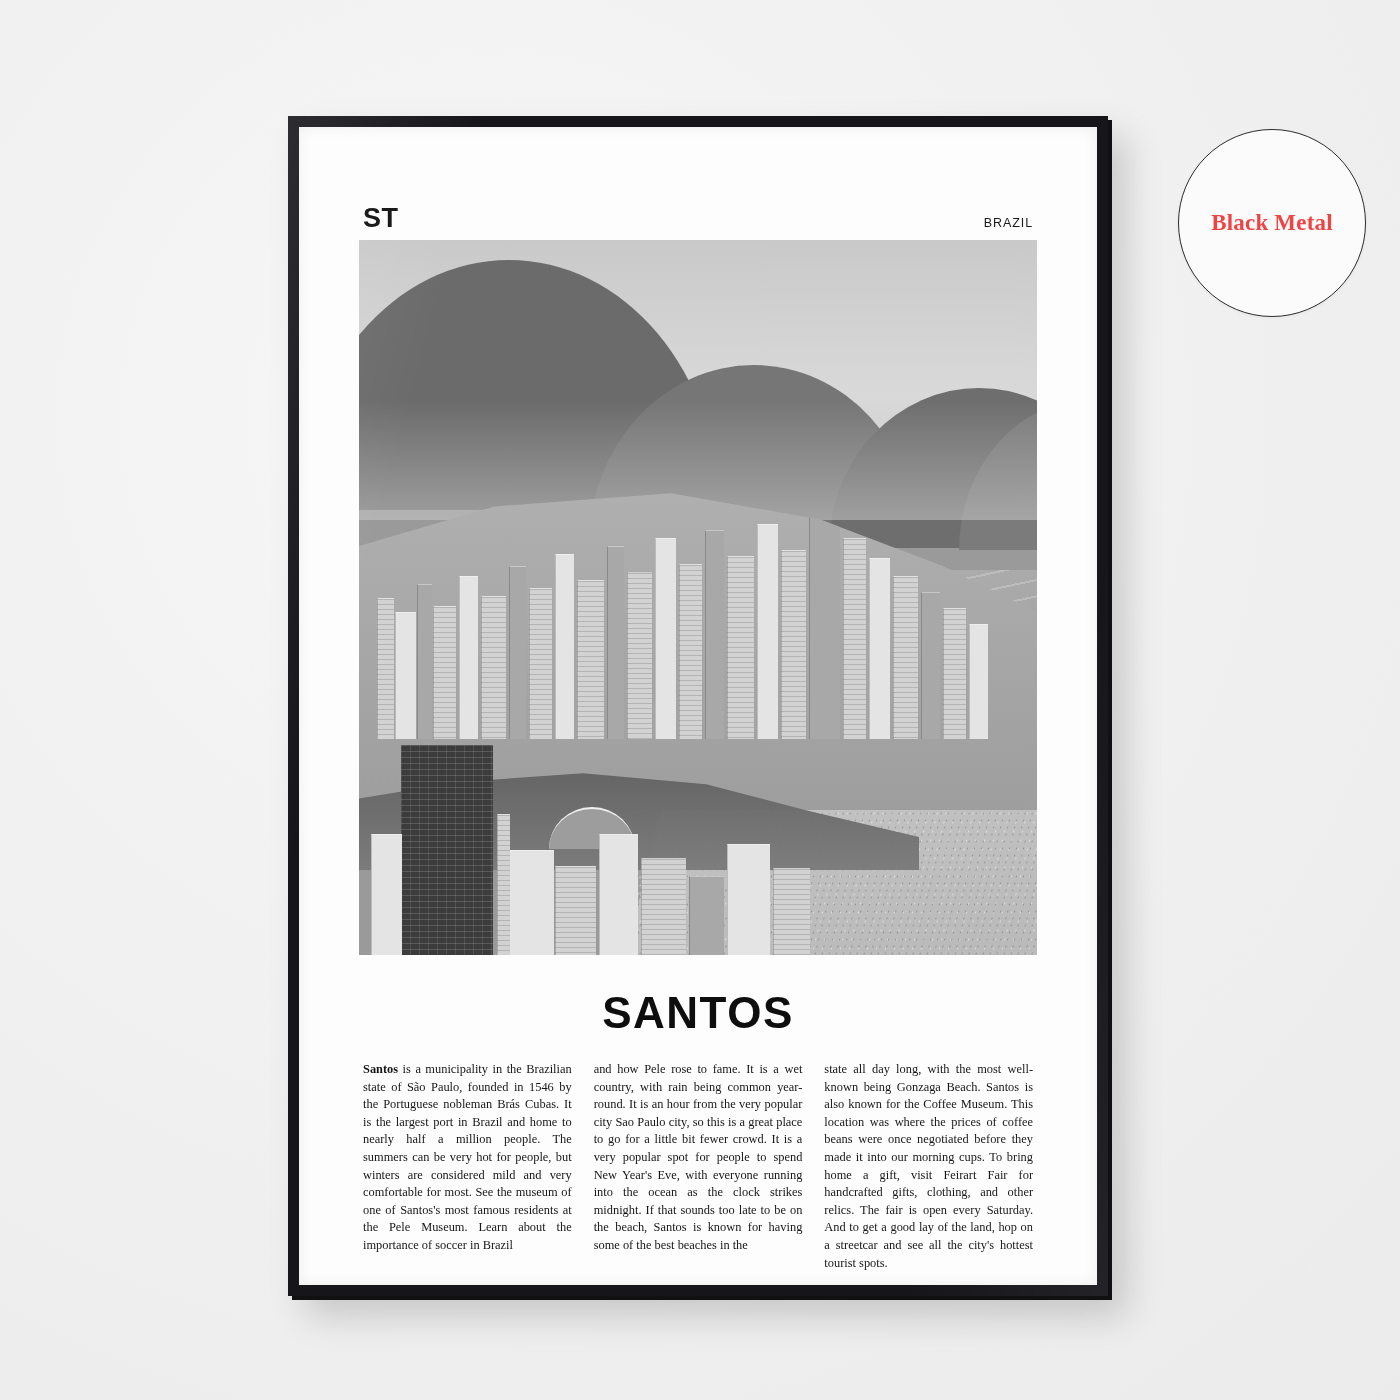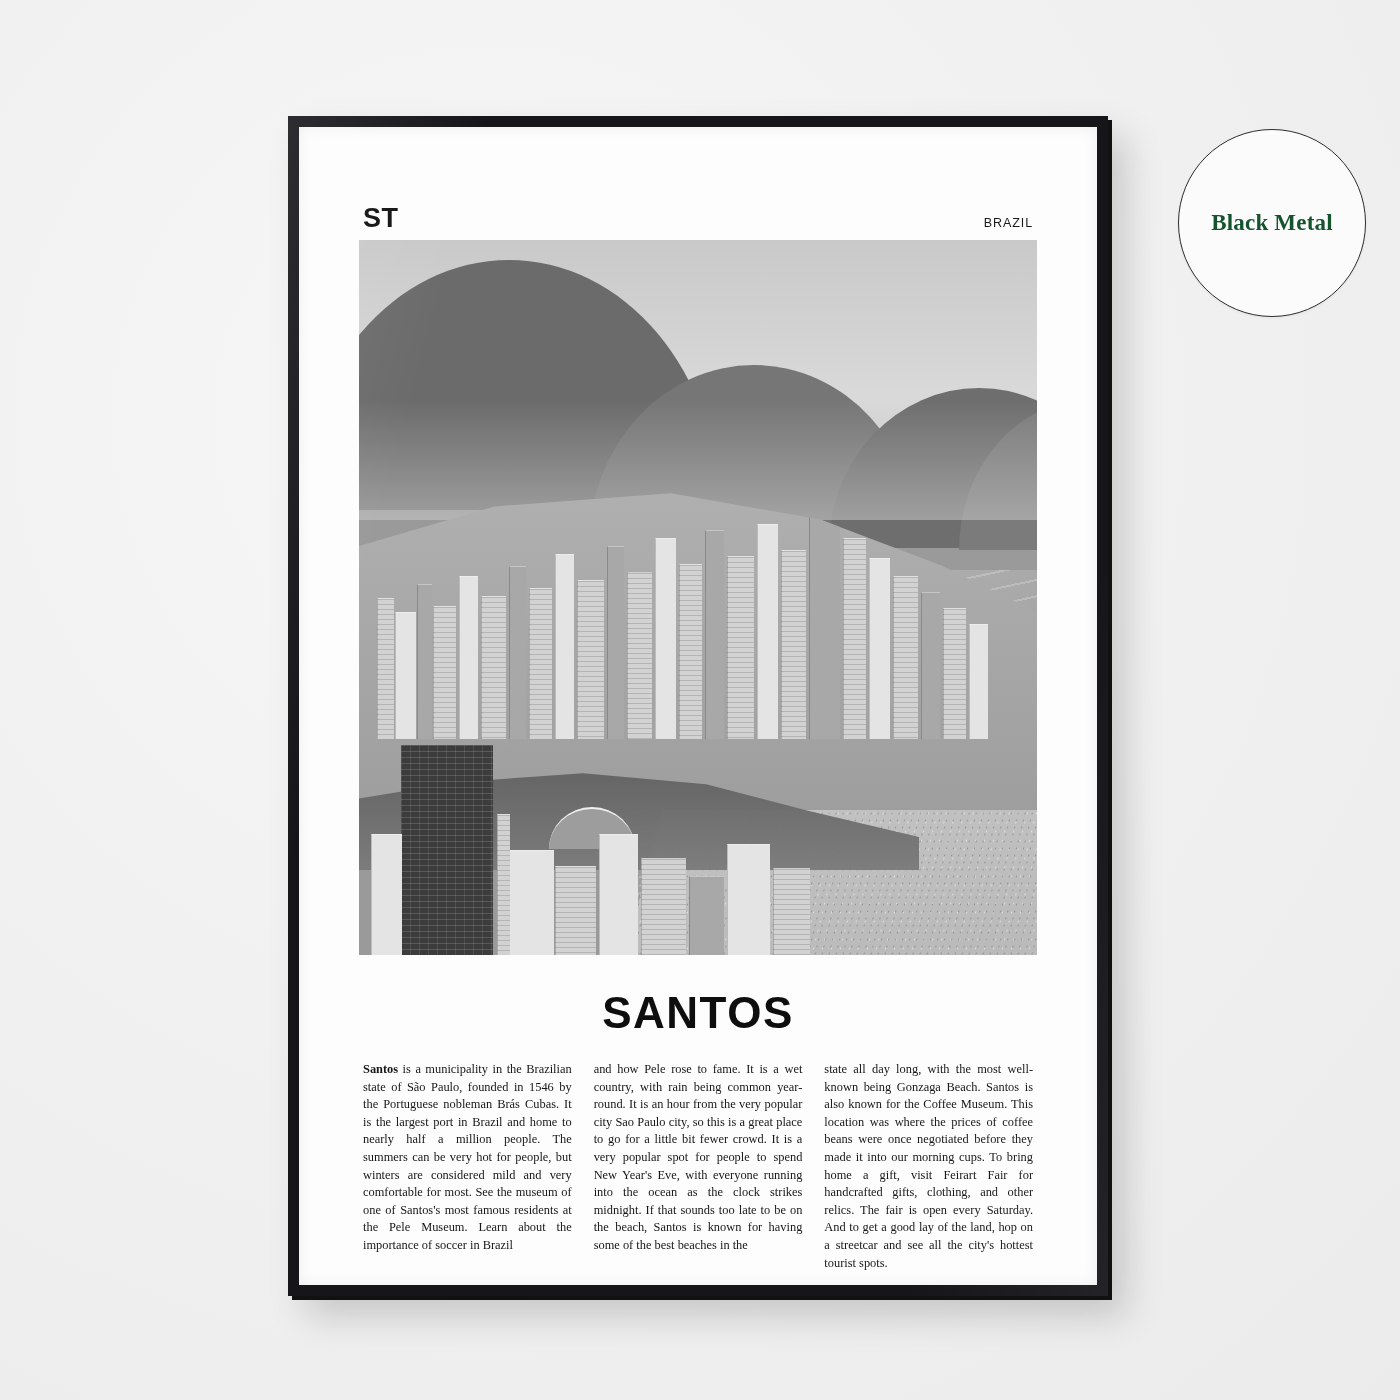--- a/index.html
+++ b/index.html
@@ -256,21 +256,21 @@
     background: #fbfbfb;
     display: flex;
     align-items: center;
     justify-content: center;
     box-shadow: 0 1px 3px rgba(0,0,0,0.05);
   }
   #badge-label {
     font-family: "Liberation Serif", serif;
     font-weight: bold;
     font-size: 23px;
-    color: #14532d;
+    color: #ef4444;
     letter-spacing: 0.2px;
   }
 </style>
 </head>
 <body>
 
 <div id="wall"></div>
 
 <div id="frame-shadow"></div>
 

